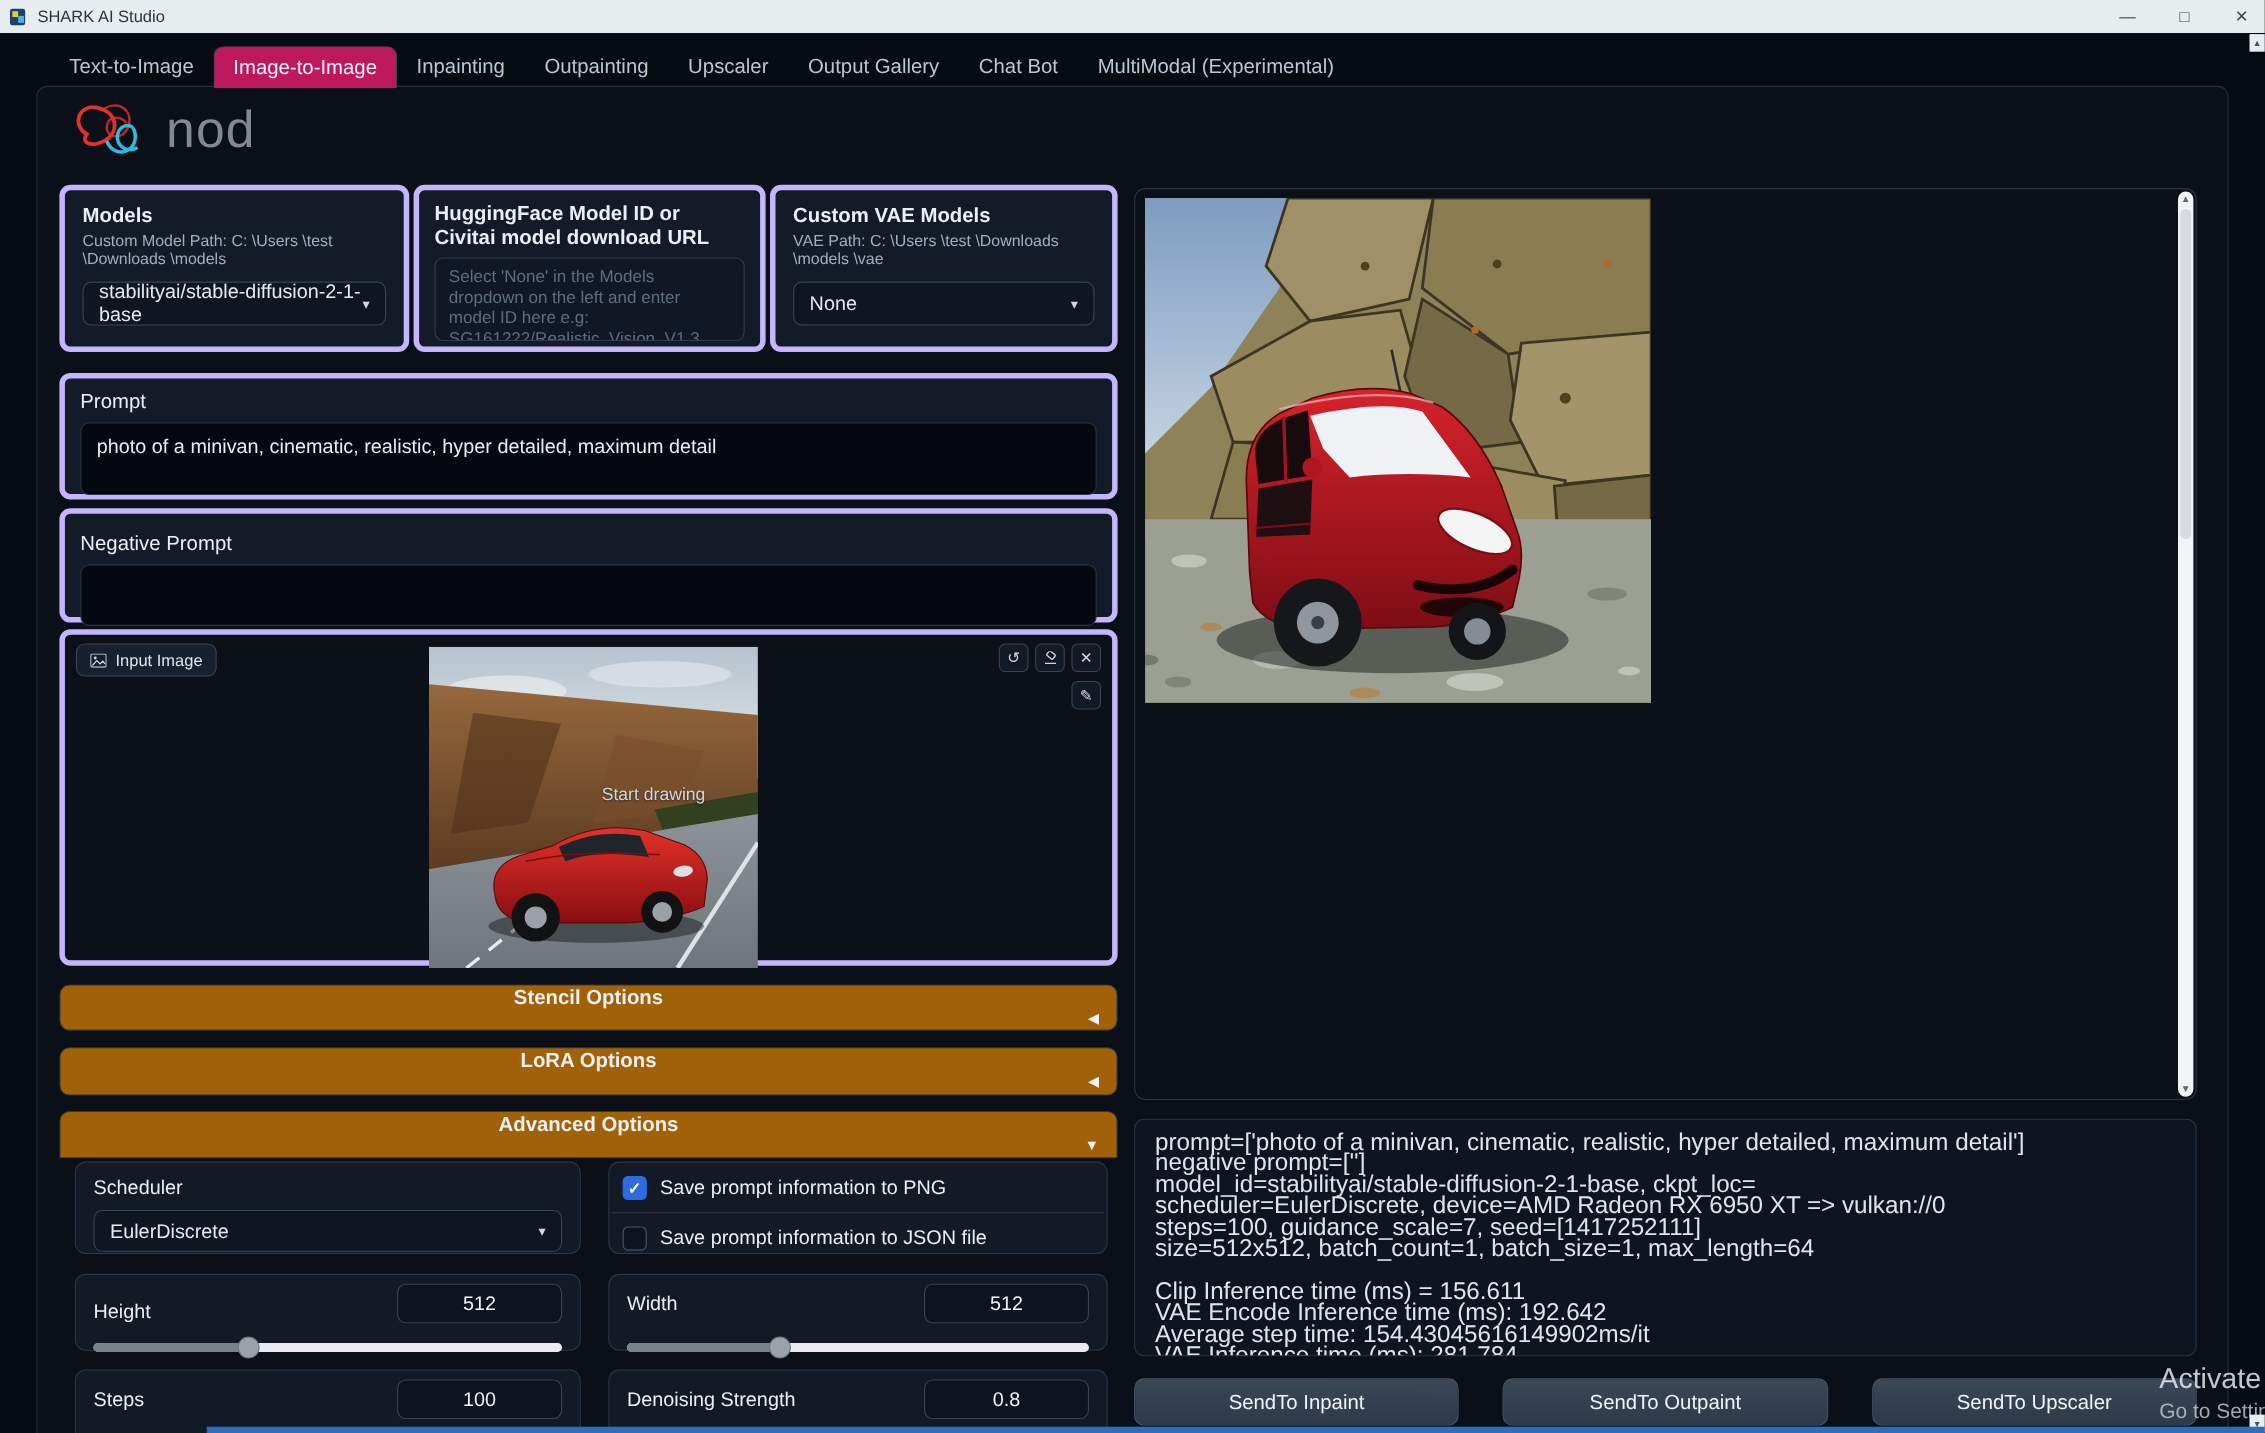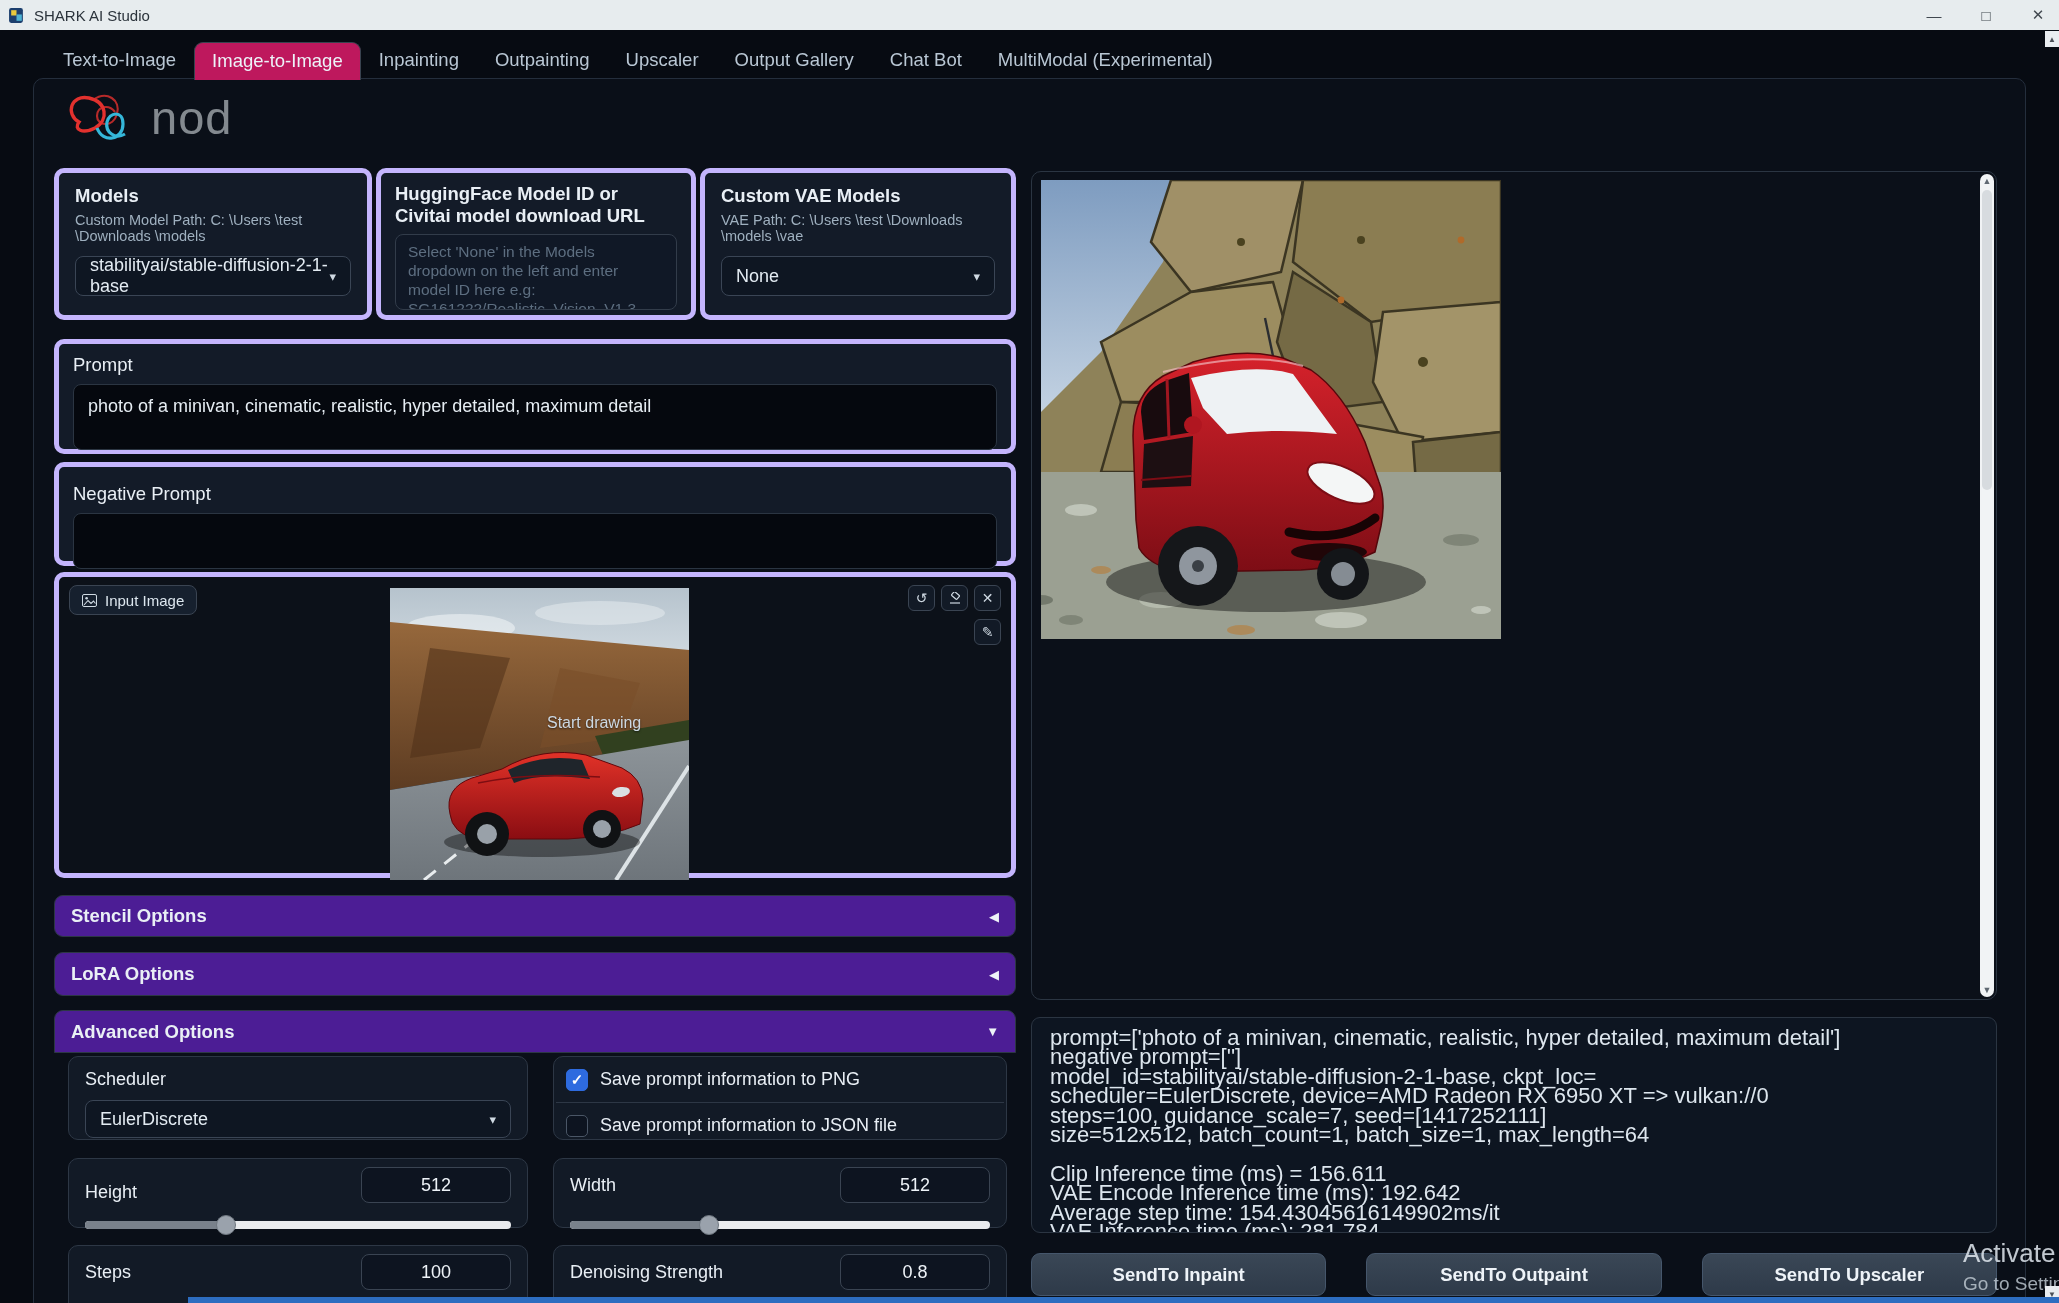--- a/index.html
+++ b/index.html
@@ -39,23 +39,23 @@
 
   textarea { resize:none; outline:none; }
   .darkarea { width:100%; background:#05080e; border:1px solid #2b3542; border-radius:8px;
     color:#e6edf3; font-size:18px; padding:11px 14px; font-family:"Liberation Sans",sans-serif; }
   .hfarea { width:100%; height:76px; background:#101826; border:1px solid #323c4a; border-radius:8px;
     color:#cfd9e2; font-size:15.5px; padding:7px 12px; line-height:19px; overflow:hidden;
     font-family:"Liberation Sans",sans-serif; }
   .hfarea::placeholder, .darkarea::placeholder { color:#5d6e80; }
 
   
-  .accordion { position:absolute; left:54px; width:962px; height:42px; background:#4c1d95;
+  .accordion { position:absolute; left:54px; width:962px; height:42px; background:#a16207;
     border:1px solid #2d3745; border-radius:9px; display:flex; align-items:center;
-    padding:0 16px; cursor:pointer; }
+    padding:0 16px; cursor:pointer;flex-direction:column; }
   .accordion .plabel { font-size:18.5px; }
   .accordion .arrow { margin-left:auto; color:#eef3f8; font-size:13px; }
 
   
   .chip { position:absolute; left:10px; top:8px; height:30px; display:flex; align-items:center; gap:8px;
     background:#16202e; border:1px solid #3a4452; border-radius:8px; padding:0 12px;
     color:#dce6ee; font-size:15px; cursor:pointer; }
   .tools { position:absolute; right:10px; top:8px; display:flex; gap:6px; }
   .toolbtn { width:27px; height:26px; border:1px solid #3a4452; border-radius:6px; background:#121a26;
     color:#cfd9e2; font-size:14px; display:flex; align-items:center; justify-content:center; cursor:pointer; }
@@ -87,21 +87,21 @@
   .outscroll .sa { position:absolute; left:0; width:14px; text-align:center; font-size:9px; color:#5f6872; }
   .outscroll .thumb { position:absolute; left:2px; top:16px; width:10px; height:300px; background:#d7dbdf; border-radius:5px; }
 
   .logbox { position:absolute; left:1031px; top:1017px; width:966px; height:216px; background:#0d1521;
     border:1px solid #2b3542; border-radius:9px; padding:10px 18px; overflow:hidden; }
   .log { font-family:"Liberation Sans",sans-serif; font-size:22px; line-height:19.4px;
     color:#dde6ee; white-space:pre-wrap; }
 
   .actions { position:absolute; left:1031px; top:1253px; width:966px; height:43px; display:flex; gap:40px; }
   .abtn { flex:1; background:linear-gradient(#3a4756,#2e3a49); border:1px solid #45566b; border-radius:9px;
-    color:#eef3f8; font-size:18.5px; font-weight:700; display:flex; align-items:center; justify-content:center;
+    color:#eef3f8; font-size:18.5px; font-weight:400; display:flex; align-items:center; justify-content:center;
     cursor:pointer; }
 
   
   .watermark { position:absolute; left:1963px; top:1238px; white-space:nowrap; }
   .watermark .l1 { font-size:26px; color:rgba(226,233,240,0.85); }
   .watermark .l2 { font-size:19px; color:rgba(196,206,215,0.8); margin-top:4px; }
   .taskstrip { position:absolute; left:188px; top:1297px; width:1871px; height:6px; background:#2d6dc0; }
   .winscroll-btn { position:absolute; left:2045px; width:14px; height:16px; background:#e9edf0;
     color:#4a5057; font-size:8px; display:flex; align-items:center; justify-content:center; }
 </style>

